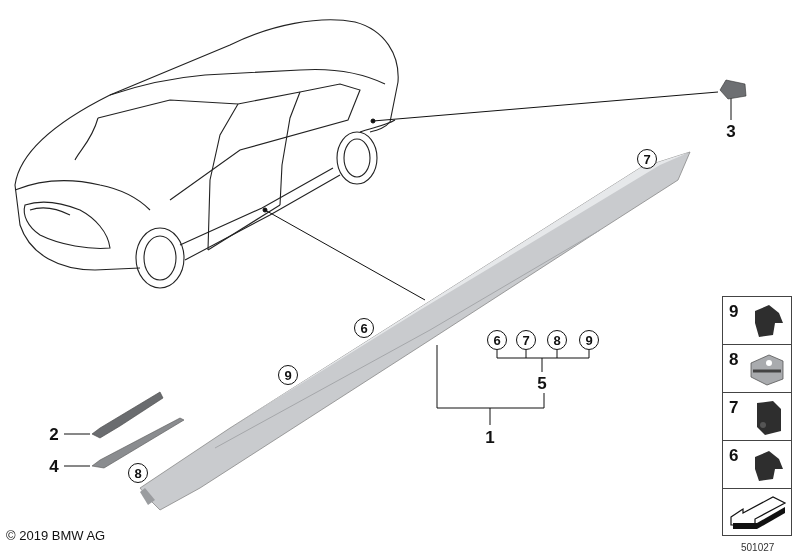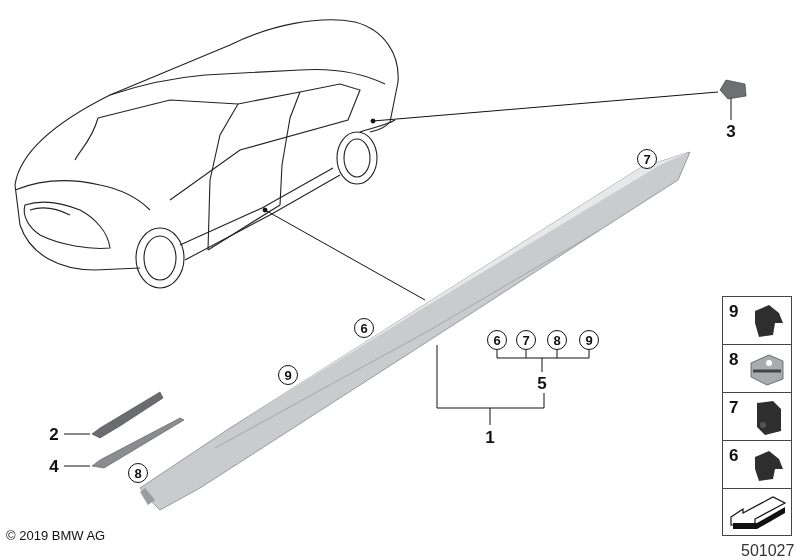--- a/index.html
+++ b/index.html
@@ -8,21 +8,21 @@
   .lbl{position:absolute;font-weight:bold;font-size:17px;color:#111;line-height:1;transform:translate(-50%,-50%);}
   .circ{position:absolute;width:20px;height:20px;border:1.5px solid #111;border-radius:50%;background:#fff;
         font-weight:bold;font-size:13px;color:#111;display:flex;align-items:center;justify-content:center;
         transform:translate(-50%,-50%);box-sizing:border-box;}
   .legend{position:absolute;left:722px;top:296px;width:70px;}
   .lcell{position:relative;width:70px;height:48px;border:1px solid #444;border-bottom:none;box-sizing:border-box;background:#fff;}
   .lcell:last-child{border-bottom:1px solid #444;}
   .lcell .num{position:absolute;left:6px;top:5px;font-weight:bold;font-size:17px;color:#111;}
   .lcell svg{position:absolute;right:4px;top:4px;}
   .copy{position:absolute;left:6px;top:528px;font-size:13px;color:#111;}
-  .diagid{position:absolute;left:741px;top:542px;font-size:16px;color:#333;}
+  .diagid{position:absolute;left:741px;top:542px;font-size:10px;color:#333;}
 </style>
 </head>
 <body>
 
 <svg id="canvas" width="800" height="560" viewBox="0 0 800 560">
 
   <g fill="none" stroke="#222" stroke-width="1.1">
     <path d="M15,185 C20,150 60,120 110,95 L230,45 C270,25 320,15 355,22 C385,30 400,55 398,82 L390,122 C385,128 378,130 370,132"></path>
     <path d="M110,95 C140,85 170,78 205,75 L300,70 C330,68 360,72 385,84"></path>
     <path d="M98,118 L170,100 L238,104 L300,92 L340,84 L360,90 L348,120 L240,150 L170,200"></path>

